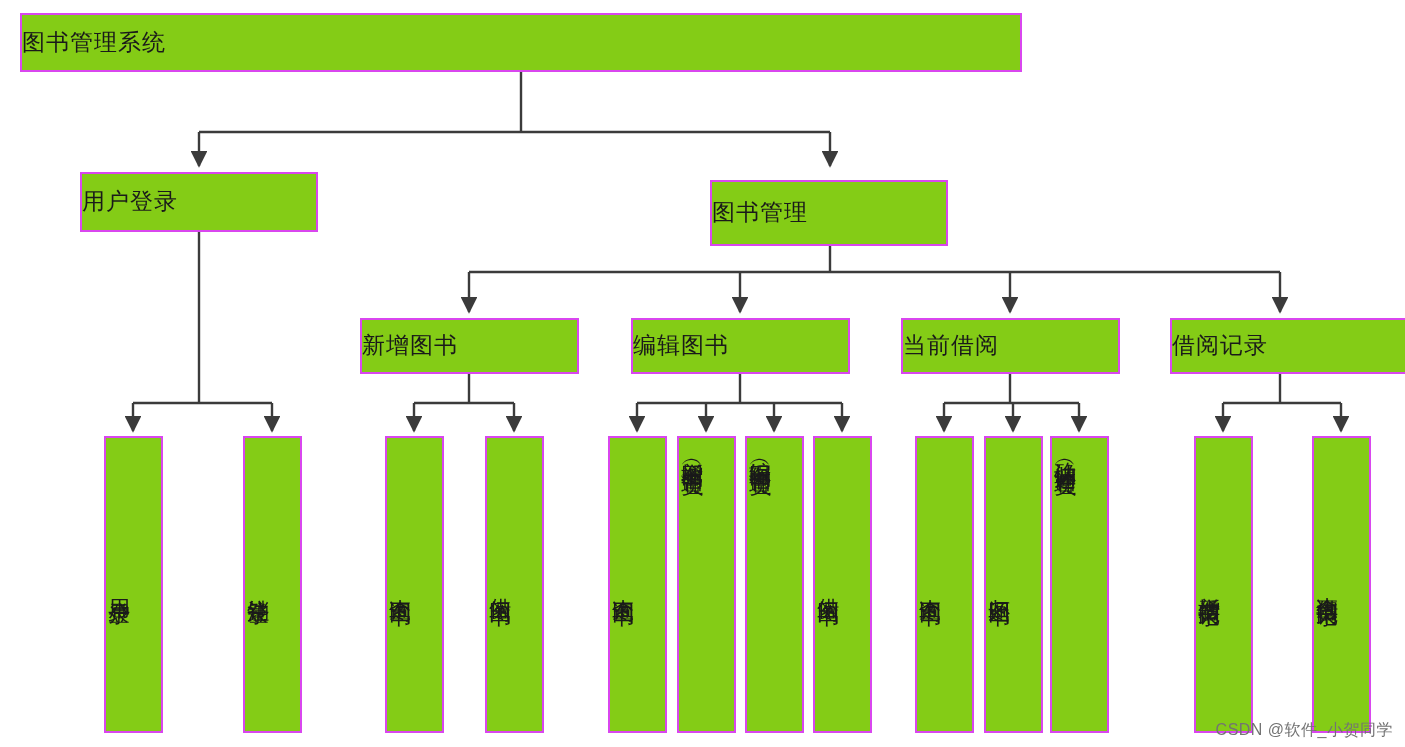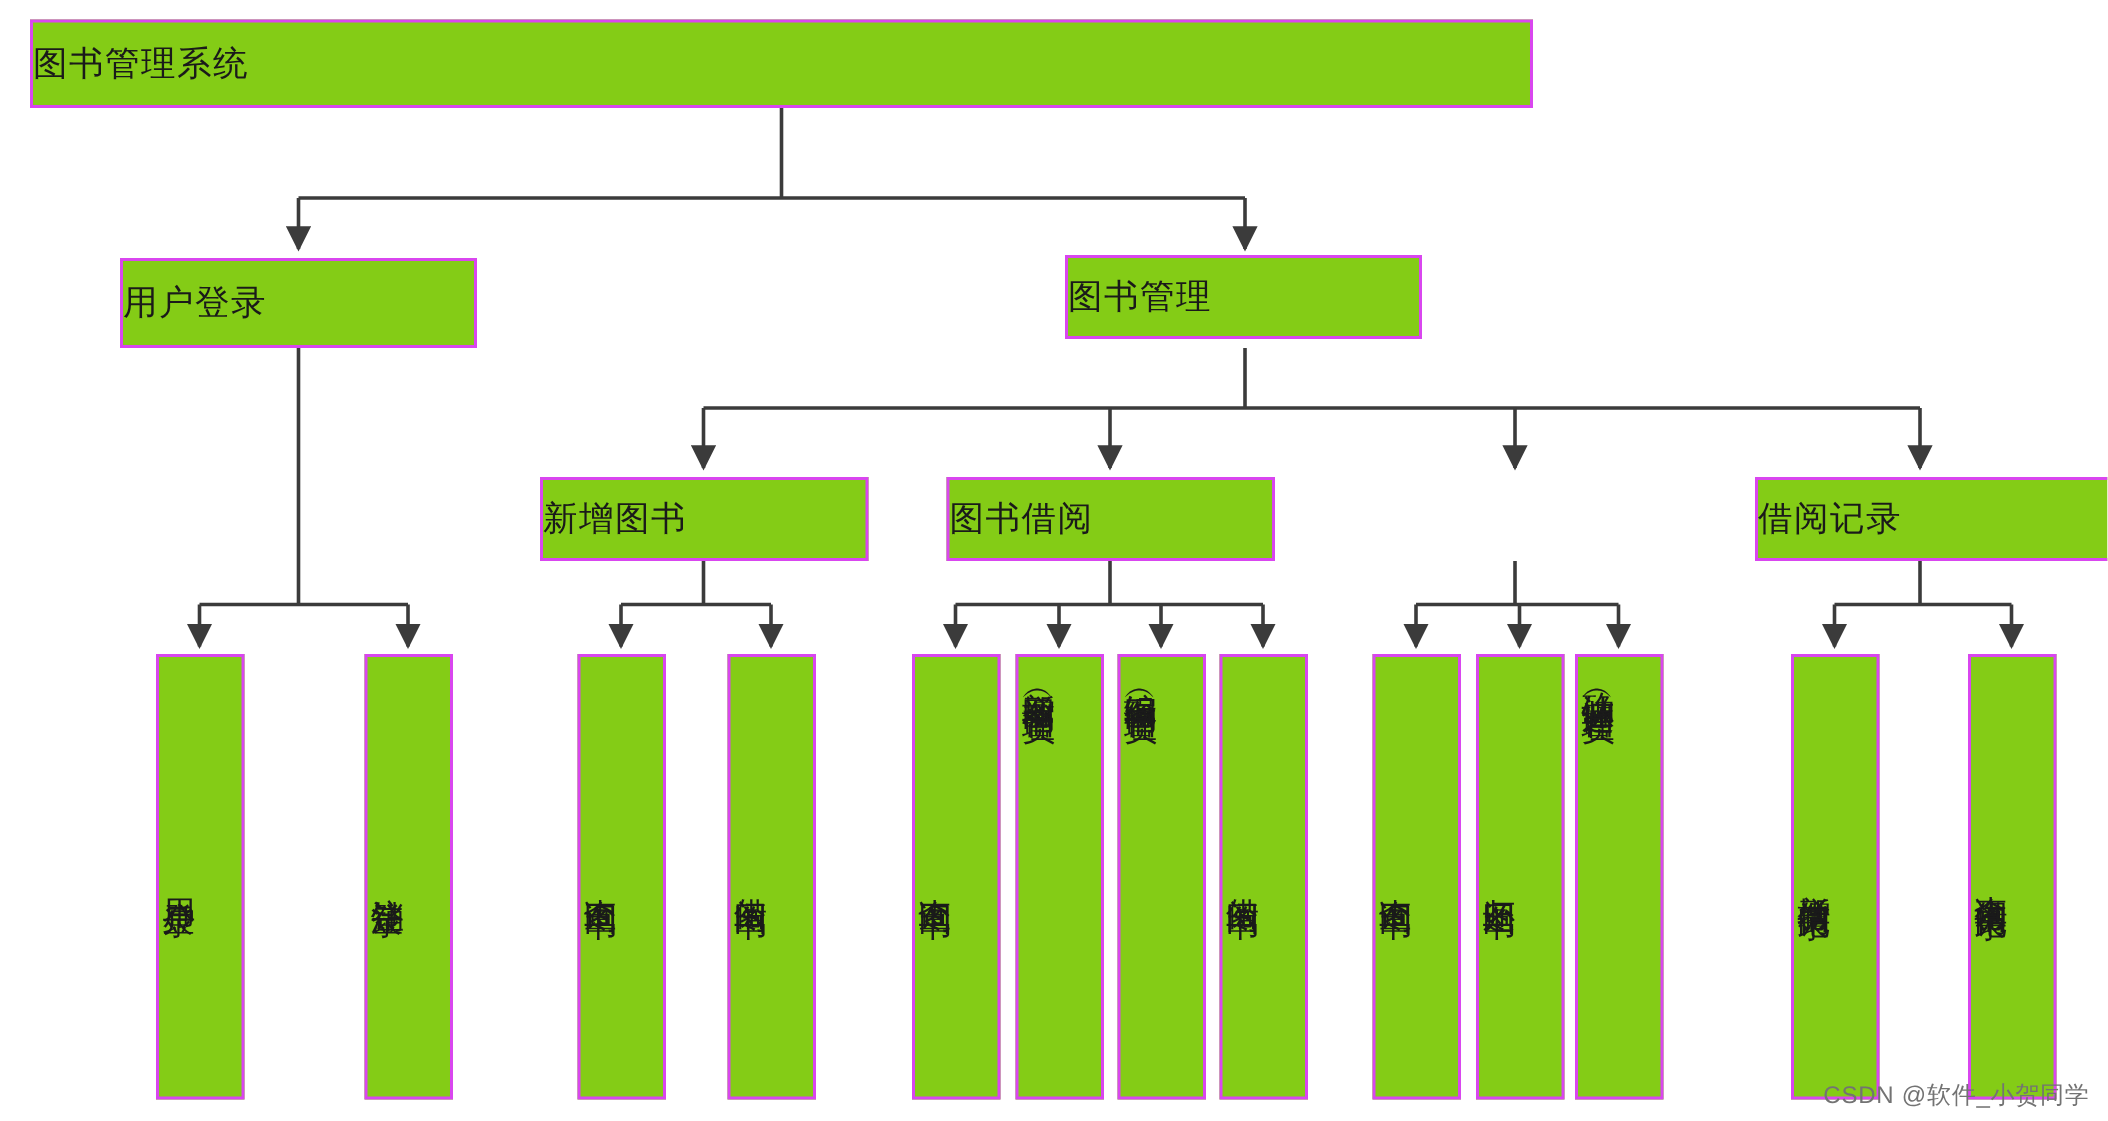--- a/index.html
+++ b/index.html
@@ -135,29 +135,32 @@
     </g>
   </svg>
 
   <div class="node root h" style="left:20px; top:13px; width:1002px; height:59px;">
     <span class="label">图书管理系统</span>
   </div>
 
   <div class="node h" style="left:80px; top:172px; width:238px; height:60px;">
     <span class="label">用户登录</span>
   </div>
-  <div class="node h" style="left:710px; top:170px; width:238px; height:56px;">
+  <div class="node h" style="left:710px; top:180px; width:238px; height:66px;">
     <span class="label">图书管理</span>
   </div>
 
   <div class="node h" style="left:360px; top:318px; width:219px; height:56px;">
     <span class="label">新增图书</span>
   </div>
   <div class="node h" style="left:631px; top:318px; width:219px; height:56px;">
-    <span class="label">图书借阅</span>
+    <span class="label">编辑图书</span>
+  </div>
+  <div class="node h" style="left:901px; top:318px; width:219px; height:56px;">
+    <span class="label">当前借阅</span>
   </div>
   <div class="node h" style="left:1170px; top:318px; width:250px; height:56px;">
     <span class="label">借阅记录</span>
   </div>
 
   <div class="node v mid" style="left:104px; top:436px; width:59px; height:297px;">
     <span class="label">用户登录</span>
   </div>
   <div class="node v mid" style="left:243px; top:436px; width:59px; height:297px;">
     <span class="label">注销登录</span>

